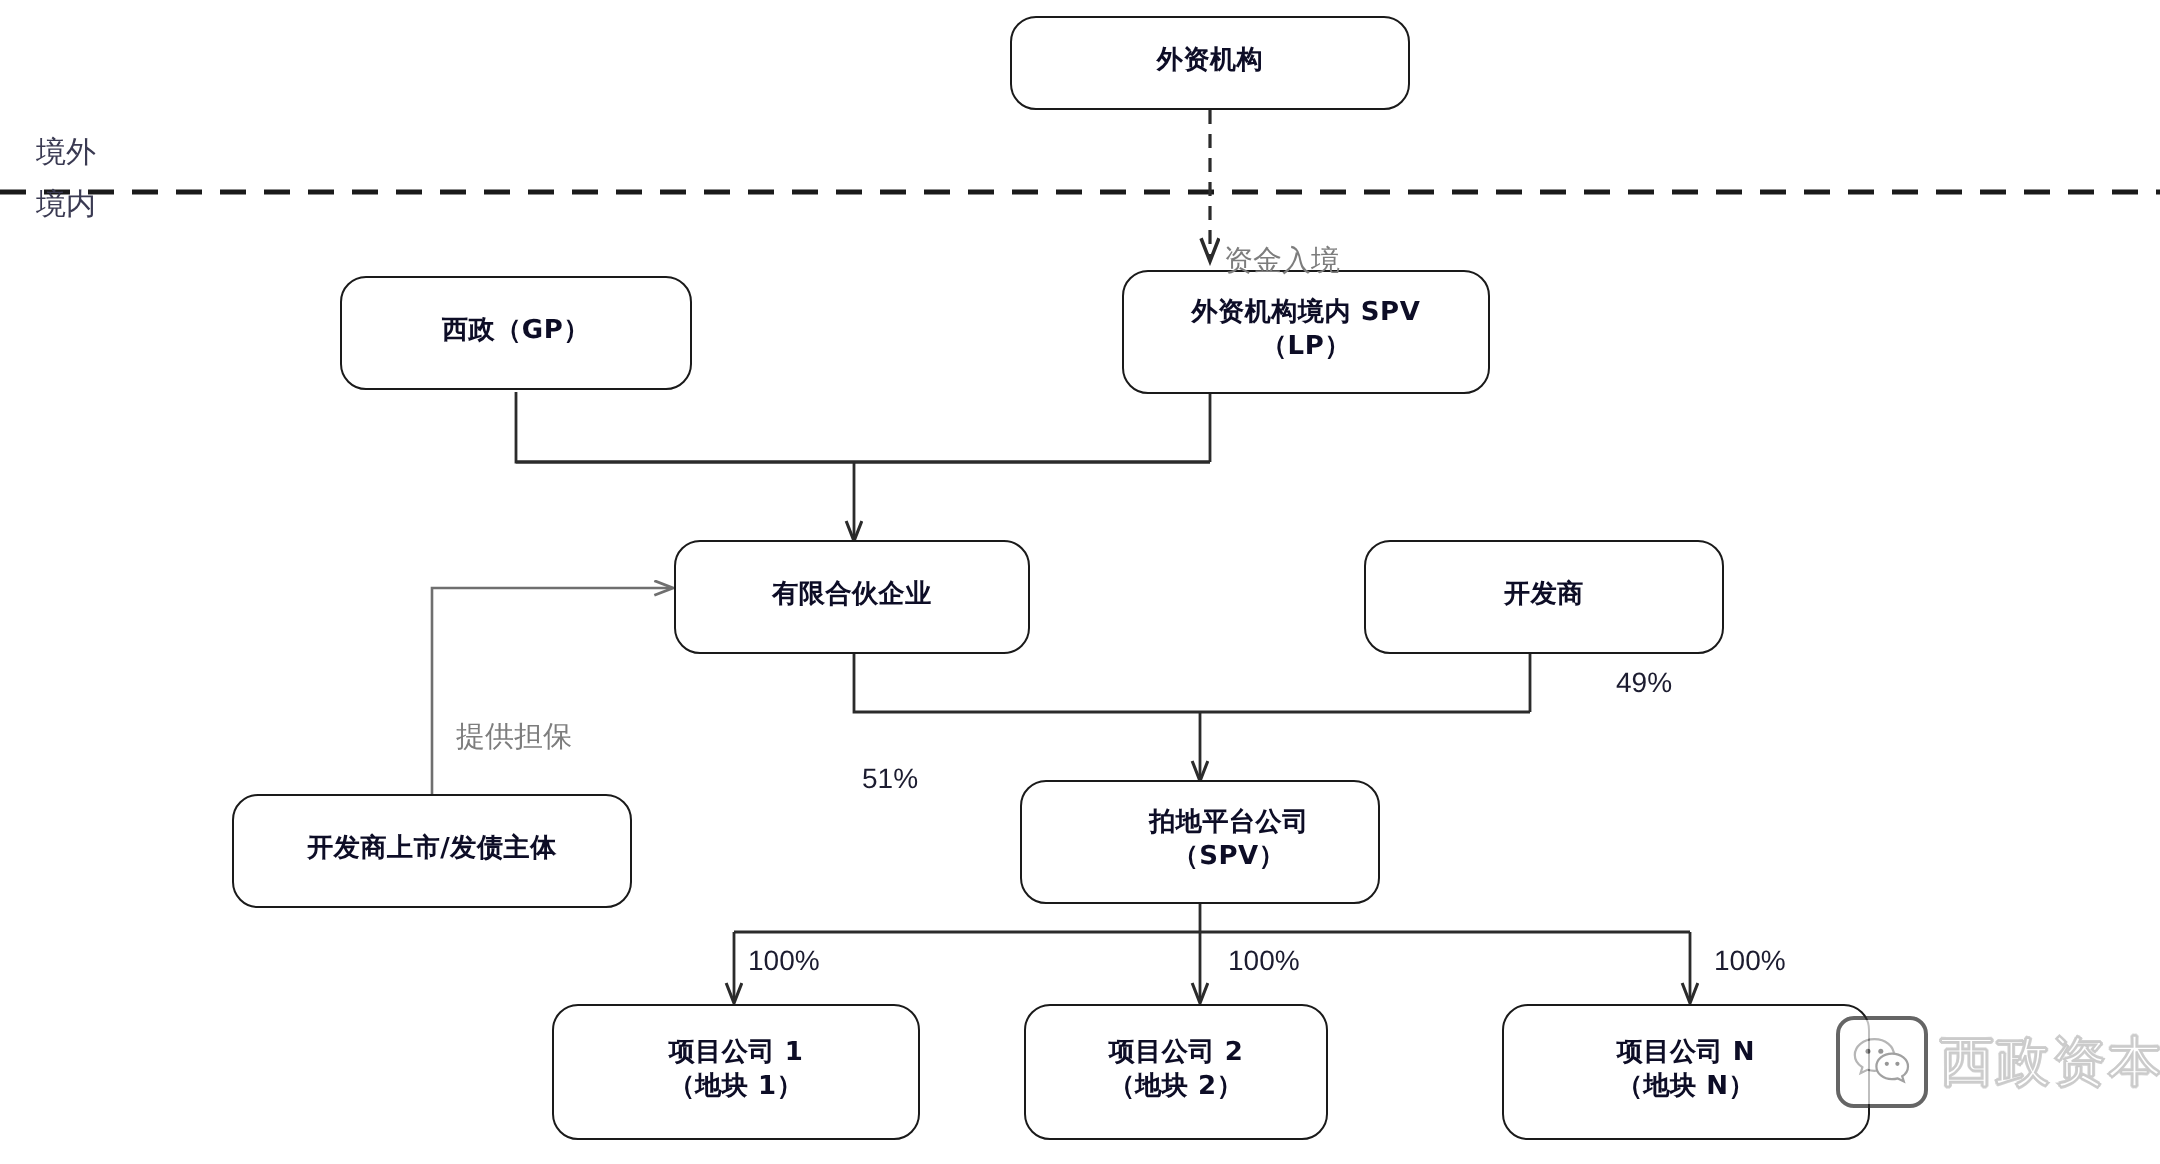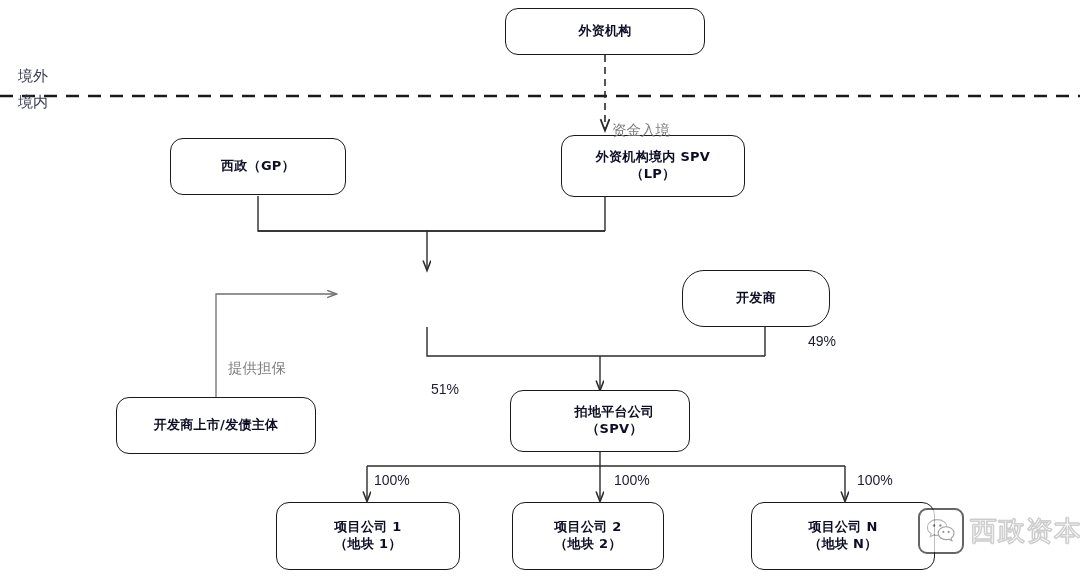--- a/index.html
+++ b/index.html
@@ -163,22 +163,25 @@
 
   <div class="node" style="left:513px; top:135px; width:184px; height:62px;margin-left:48px;">
     <span class="ln">外资机构境内 SPV</span>
     <span class="ln">（LP）</span>
   </div>
 
   <div class="node" style="left:170px; top:138px; width:176px; height:57px;">
     <span class="ln">西政（GP）</span>
   </div>
 
-
-  <div class="node" style="left:682px; top:270px; width:148px; height:57px;border-radius:22px;">
+  <div class="node" style="left:337px; top:270px; width:178px; height:57px;">
+    <span class="ln">有限合伙企业</span>
+  </div>
+
+  <div class="node" style="left:682px; top:270px; width:180px; height:57px;">
     <span class="ln">开发商</span>
   </div>
 
   <div class="node" style="left:116px; top:397px; width:200px; height:57px;">
     <span class="ln">开发商上市/发债主体</span>
   </div>
 
   <div class="node" style="left:510px; top:390px; width:180px; height:62px;padding-left:29px;">
     <span class="ln">拍地平台公司</span>
     <span class="ln">（SPV）</span>

